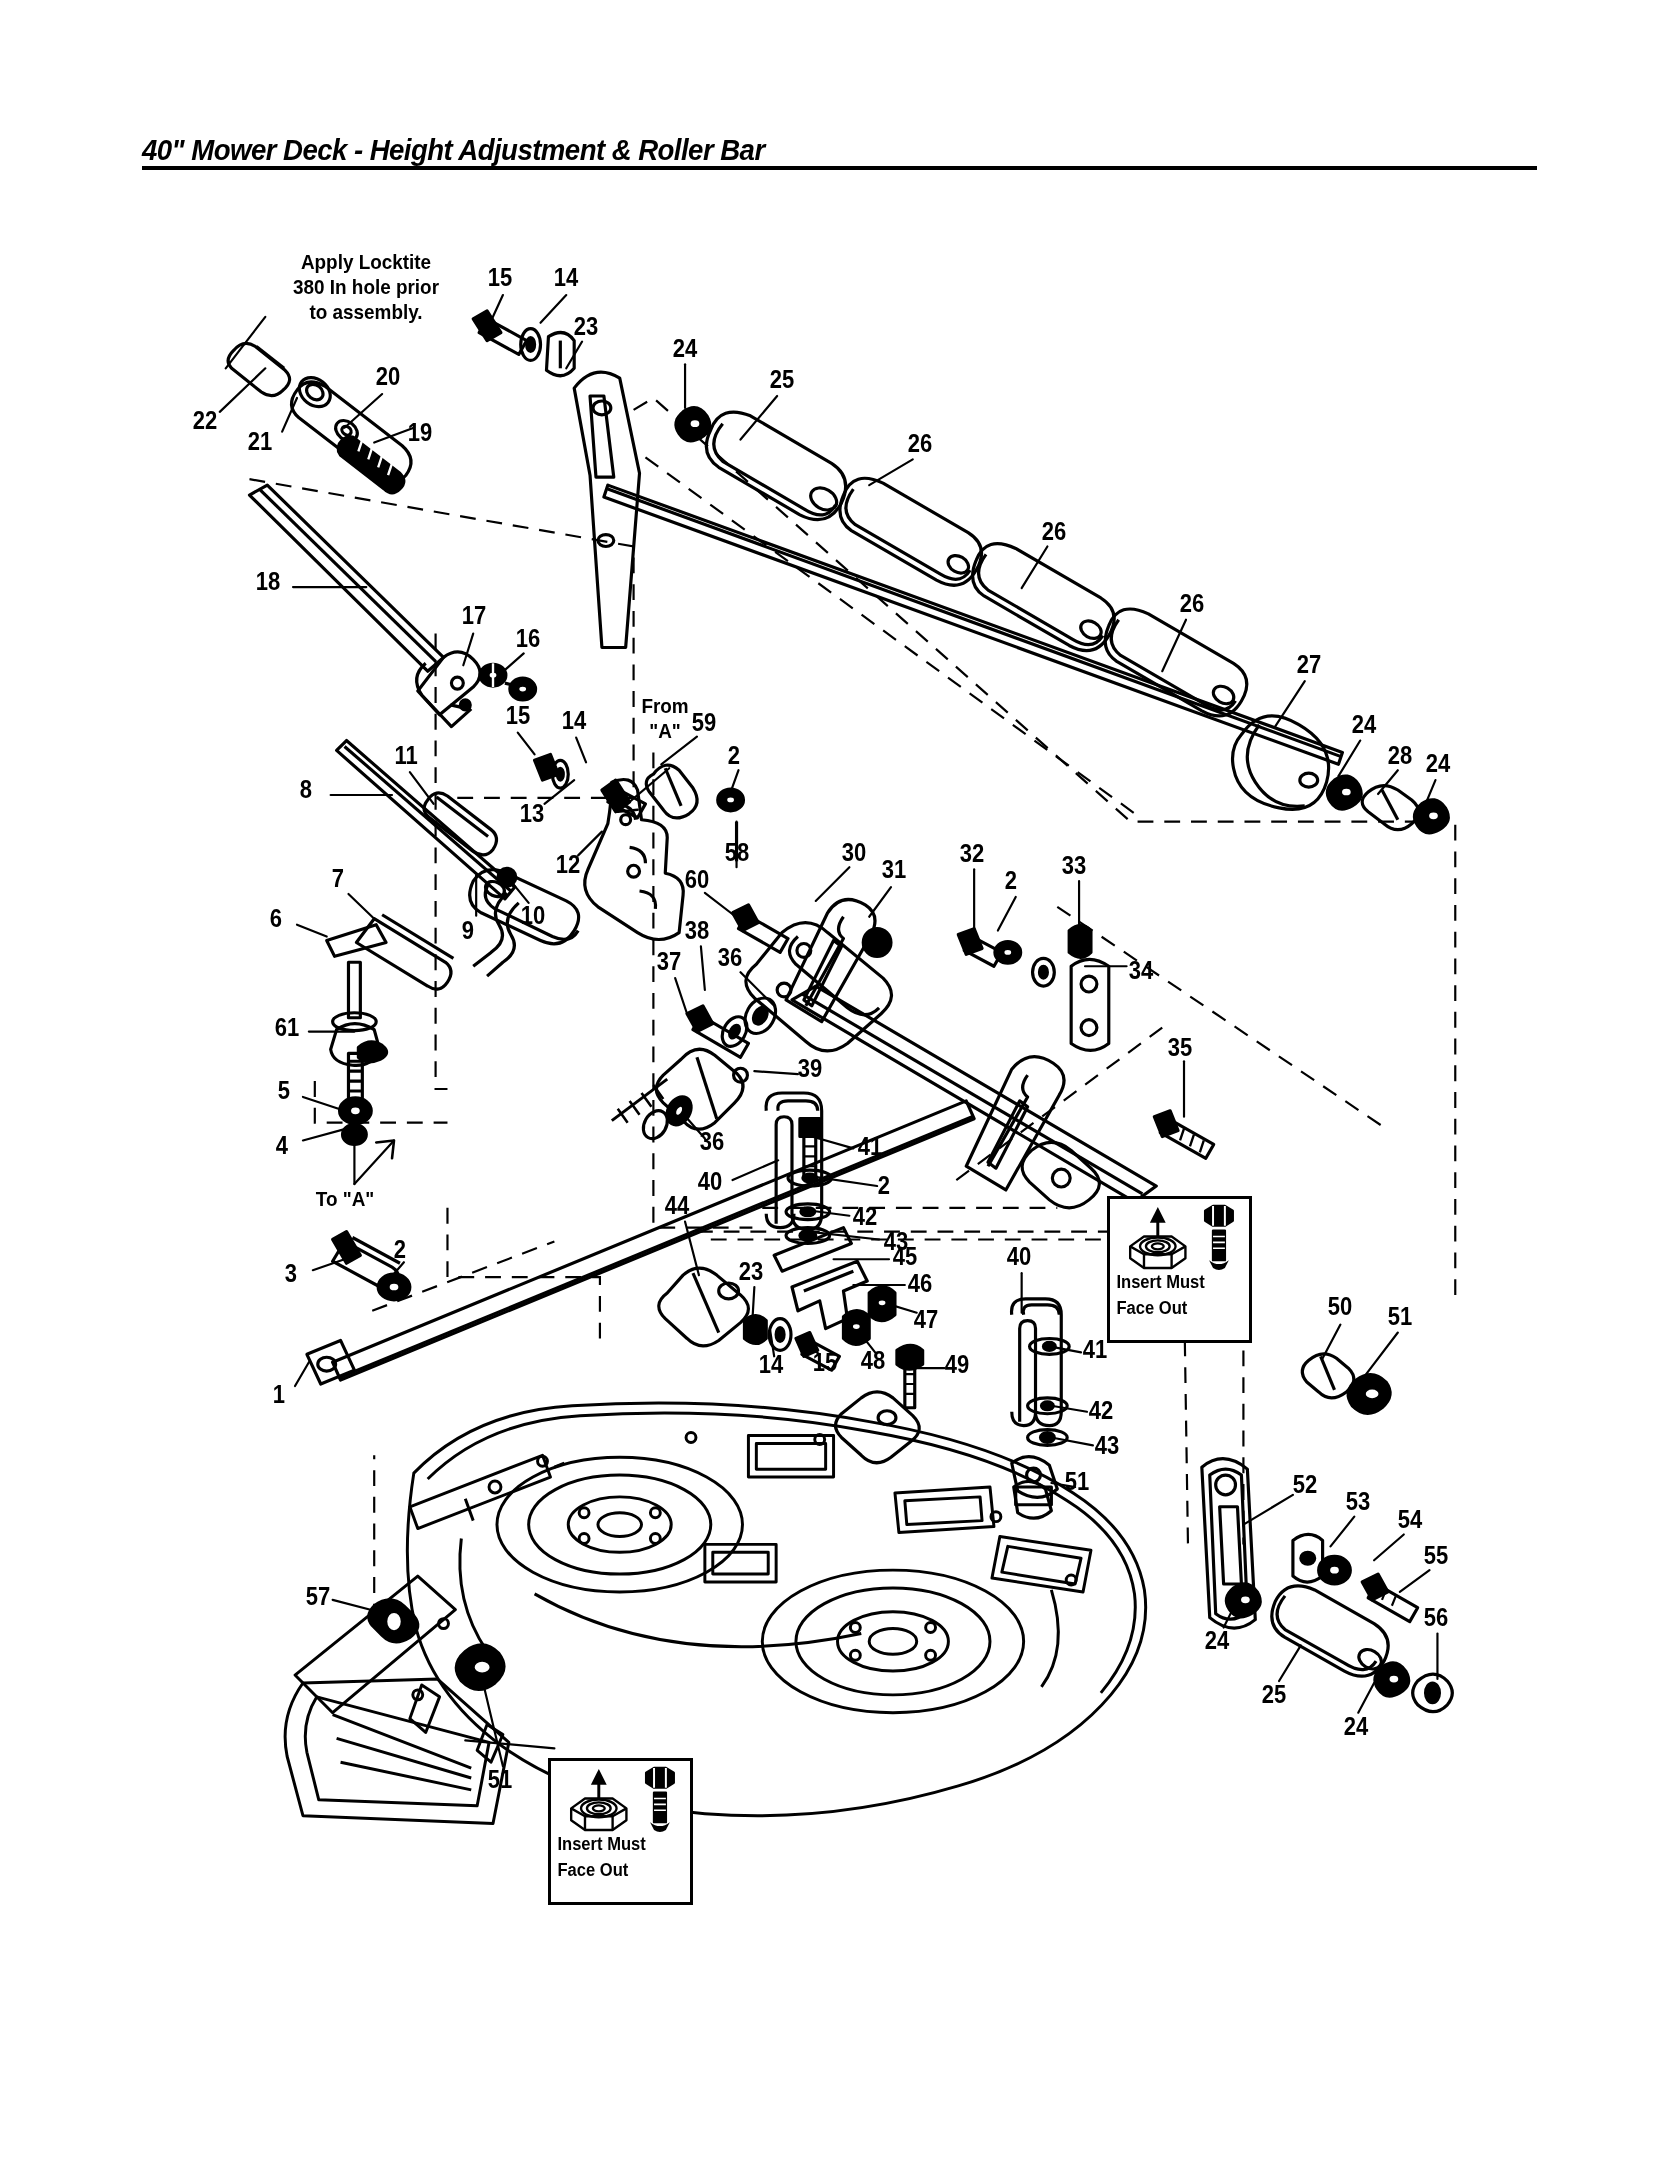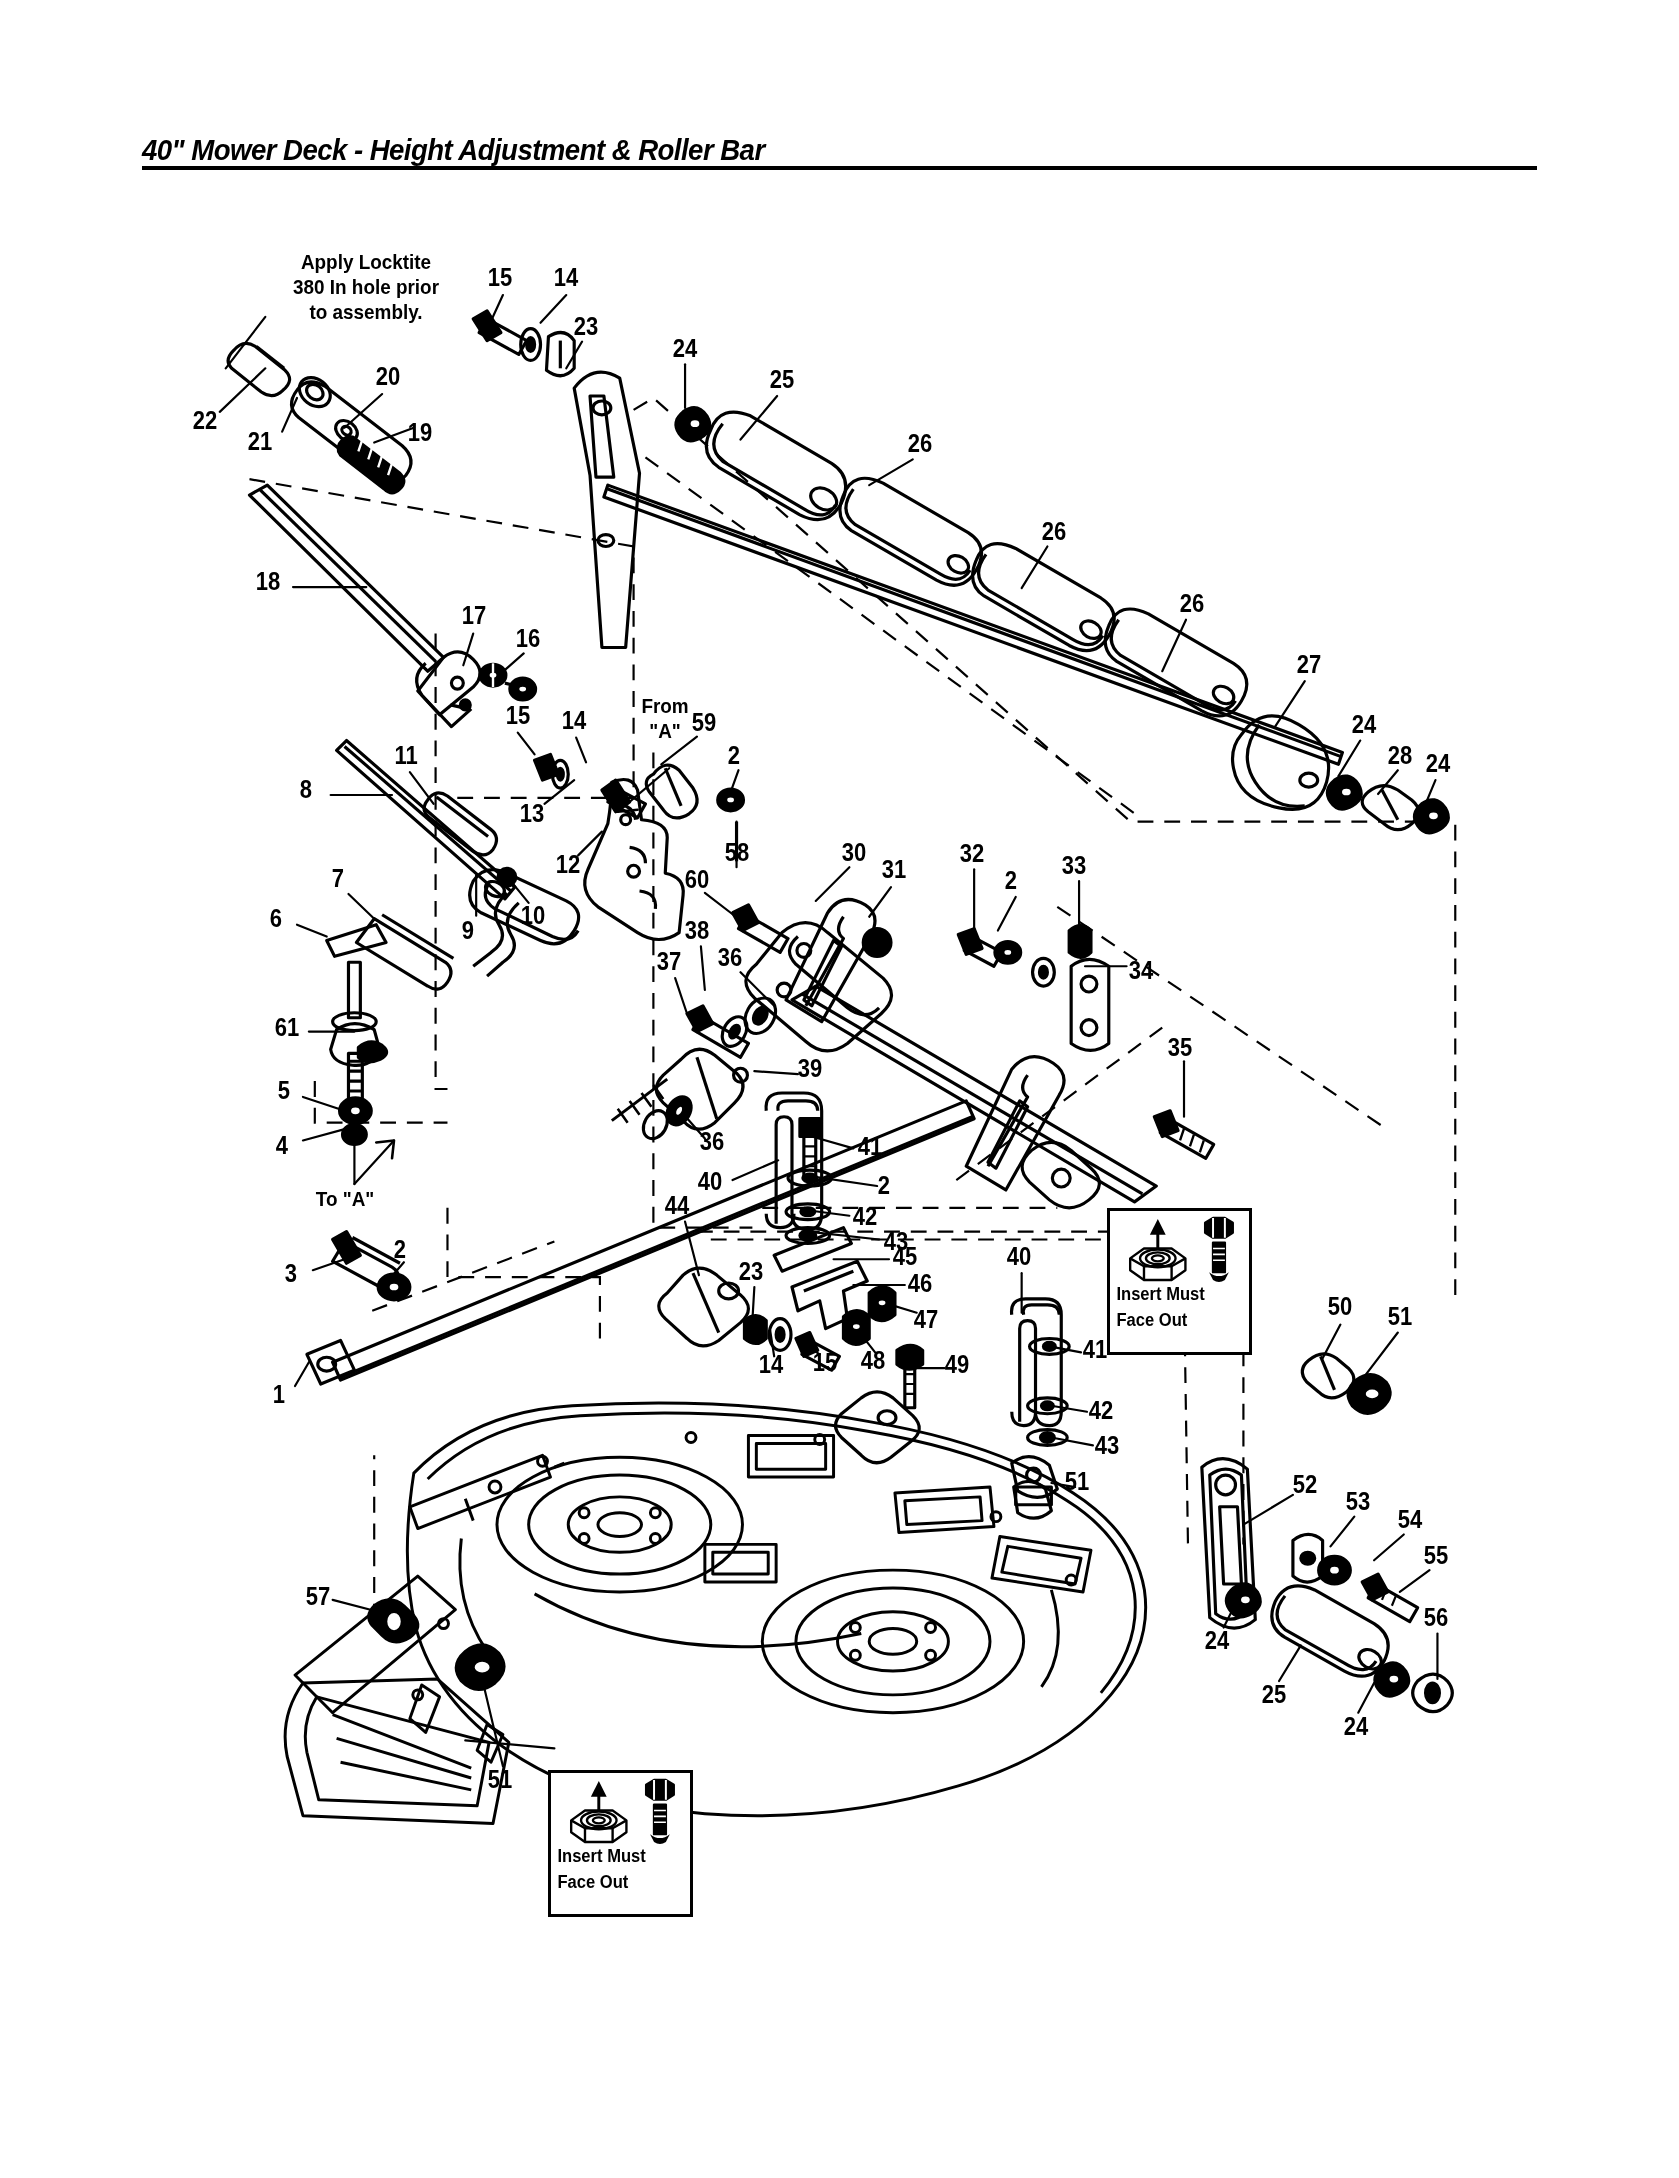--- a/index.html
+++ b/index.html
@@ -37,21 +37,20 @@
     font-weight:bold;font-size:21px;line-height:25px;
     transform:scaleX(0.9);transform-origin:left top;
     white-space:pre;
   }
   .note.center{text-align:center;transform-origin:center top;}
 
   
   .imfo{
     position:absolute;border:3px solid #000;background:#fff;
     box-sizing:border-box;
-    margin-top:12px;
   }
   .imfo .art{position:relative;height:73px;}
   .imfo .txt{
     font-family:"Liberation Sans", sans-serif;
     font-weight:bold;font-size:18px;line-height:21px;
     padding:0 6px 5px 7px;transform:scaleX(0.92);transform-origin:left top;
     white-space:pre;
   }
 
   svg{position:absolute;left:0;top:0;overflow:visible;}

